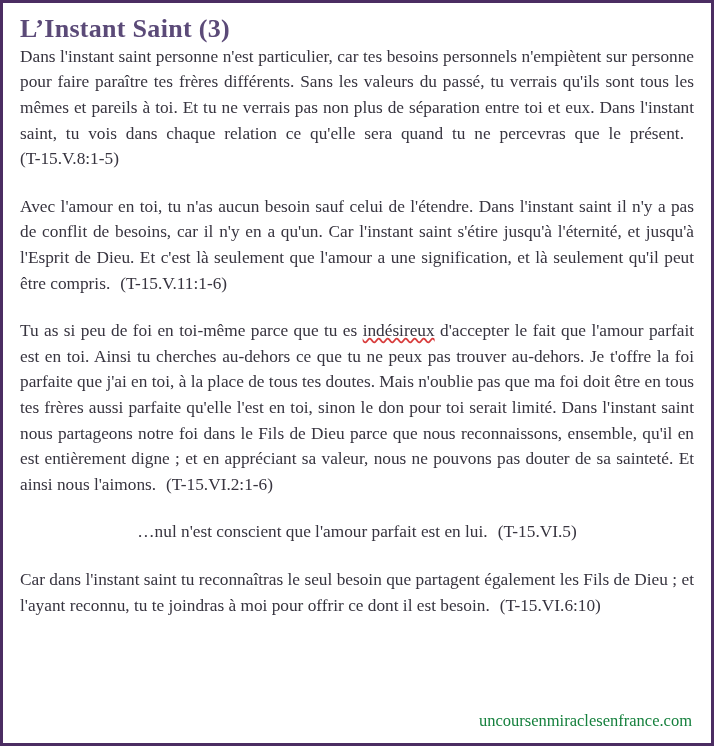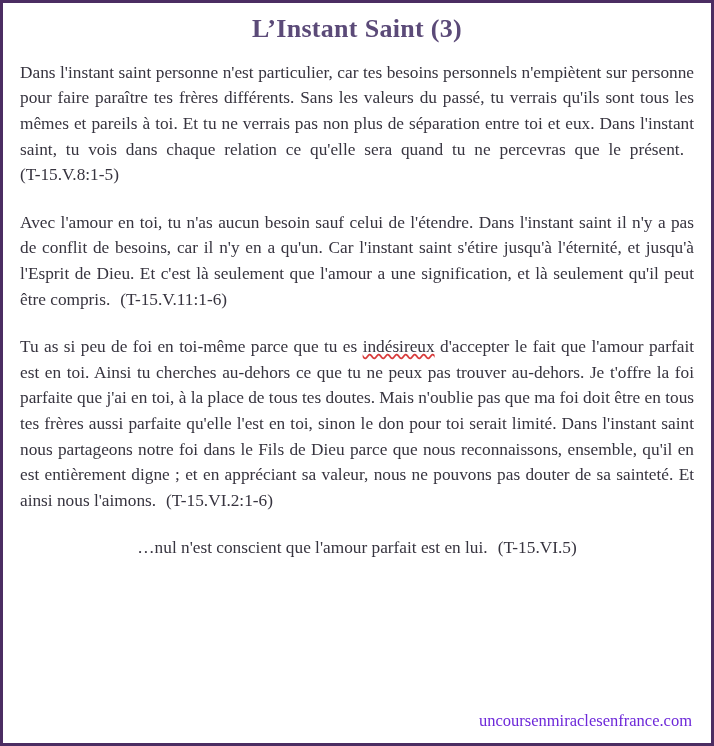--- a/index.html
+++ b/index.html
@@ -21,30 +21,28 @@
   }
   .page-inner {
     box-sizing: border-box;
     width: 100%;
     height: 100%;
     padding: 8px 17px 10px 17px;
   }
   .doc-title {
     margin: 0;
     padding: 3px 0 0 0;
-    text-align: center;
     font-family: "Liberation Serif", "DejaVu Serif", serif;
     font-weight: bold;
     font-size: 26px;
     line-height: 1.15;
     letter-spacing: 0.3px;
     color: #5b4a78;
   }
   .body-block {
-    margin-top: 16px;
   }
   p.para {
     margin: 0 0 22px 0;
     text-align: justify;
     text-justify: inter-word;
     font-size: 17.3px;
     line-height: 25.6px;
     color: #37343f;
     -webkit-hyphens: none;
     hyphens: none;
@@ -66,21 +64,21 @@
     text-decoration: underline wavy #d83c3c;
     text-decoration-skip-ink: none;
     text-underline-offset: 1px;
   }
   .footer {
     position: absolute;
     right: 19px;
     bottom: 12px;
     font-size: 16.5px;
     line-height: 20px;
-    color: #6d28d9;
+    color: #15803d;
     text-align: center;
     white-space: nowrap;
   }
 </style>
 </head>
 <body>
 
 <div class="page">
   <div class="page-inner">
 
@@ -97,18 +95,21 @@
       </p>
 
       <p class="para">
         <span>Tu as si peu de foi en toi-même parce que tu es </span><span class="misspelled">indésireux</span><span> d'accepter le fait que l'amour parfait est en toi. Ainsi tu cherches au-dehors ce que tu ne peux pas trouver au-dehors. Je t'offre la foi parfaite que j'ai en toi, à la place de tous tes doutes. Mais n'oublie pas que ma foi doit être en tous tes frères aussi parfaite qu'elle l'est en toi, sinon le don pour toi serait limité. Dans l'instant saint nous partageons notre foi dans le Fils de Dieu parce que nous reconnaissons, ensemble, qu'il en est entièrement digne ; et en appréciant sa valeur, nous ne pouvons pas douter de sa sainteté. Et ainsi nous l'aimons.</span><span class="gap"></span><span class="cite">(T-15.VI.2:1-6)</span>
       </p>
 
       <p class="para no-justify">
         <span>…nul n'est conscient que l'amour parfait est en lui.</span><span class="gap"></span><span class="cite">(T-15.VI.5)</span>
       </p>
 
+      <p class="para">
+        <span>Car dans l'instant saint tu reconnaîtras le seul besoin que partagent également les Fils de Dieu ; et l'ayant reconnu, tu te joindras à moi pour offrir ce dont il est besoin.</span><span class="gap"></span><span class="cite">(T-15.VI.6:10)</span>
+      </p>
 
     </div>
   </div>
 
   <div class="footer">uncoursenmiraclesenfrance.com</div>
 </div>
 
 </body></html>

